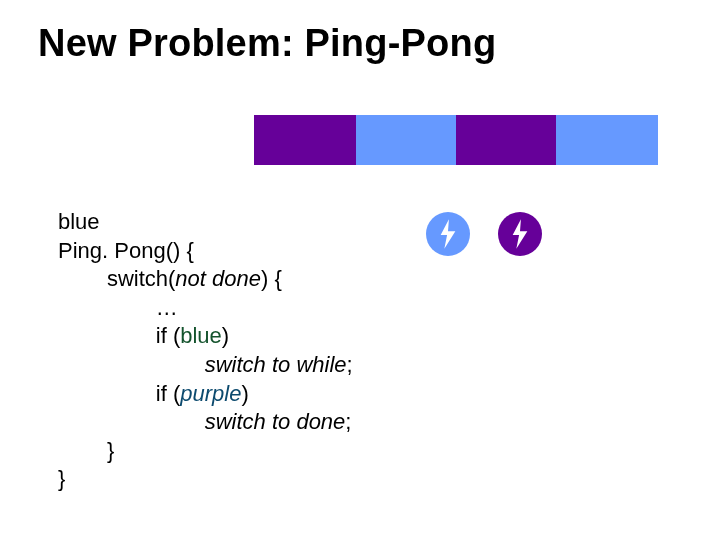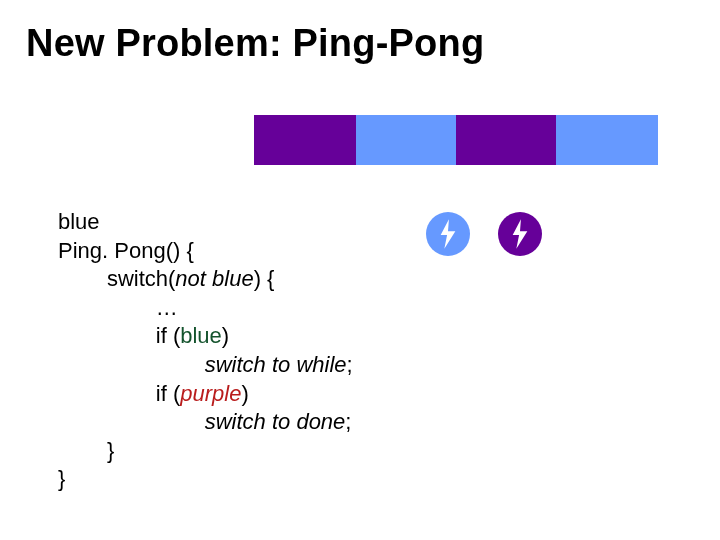--- a/index.html
+++ b/index.html
@@ -12,21 +12,21 @@
     overflow: hidden;
   }
   .slide {
     position: relative;
     width: 720px;
     height: 540px;
     box-sizing: border-box;
   }
   .title {
     position: absolute;
-    left: 26px;
+    left: 38px;
     top: 22px;
     font-size: 38px;
     font-weight: bold;
     color: #000;
     letter-spacing: 0.2px;
   }
   .bar {
     position: absolute;
     left: 254px;
     top: 115px;
@@ -43,21 +43,21 @@
     left: 58px;
     top: 208px;
     font-family: Arial, Helvetica, sans-serif;
     font-size: 22px;
     line-height: 1.3;
     color: #000;
     white-space: pre;
   }
   .code .kw-notdone   { font-style: italic; }
   .code .kw-blue      { color: #14532d; }
-  .code .kw-purple    { font-style: italic; color: #b91c1c; }
+  .code .kw-purple    { font-style: italic; color: #0c4a6e; }
   .code .kw-switch    { font-style: italic; }
 
   .bolt {
     position: absolute;
     top: 212px;
     width: 44px;
     height: 44px;
     border-radius: 50%;
     display: flex;
     align-items: center;
@@ -77,21 +77,21 @@
 
   <div class="bar">
     <div class="seg purple" style="width: 102px;"></div>
     <div class="seg blue" style="width: 100px;"></div>
     <div class="seg purple" style="width: 100px;"></div>
     <div class="seg blue" style="width: 102px;"></div>
   </div>
 
   <div class="code"><span>blue</span>
 <span>Ping. Pong() {</span>
-<span>        switch(</span><span class="kw-notdone">not blue</span><span>) {</span>
+<span>        switch(</span><span class="kw-notdone">not done</span><span>) {</span>
 <span>                …</span>
 <span>                if (</span><span class="kw-blue">blue</span><span>)</span>
 <span>                        </span><span class="kw-switch">switch to while</span><span>;</span>
 <span>                if (</span><span class="kw-purple">purple</span><span>)</span>
 <span>                        </span><span class="kw-switch">switch to done</span><span>;</span>
 <span>        }</span>
 <span>}</span></div>
 
   <div class="bolt blue" title="lightning-icon">
     <svg viewBox="0 0 24 32">

